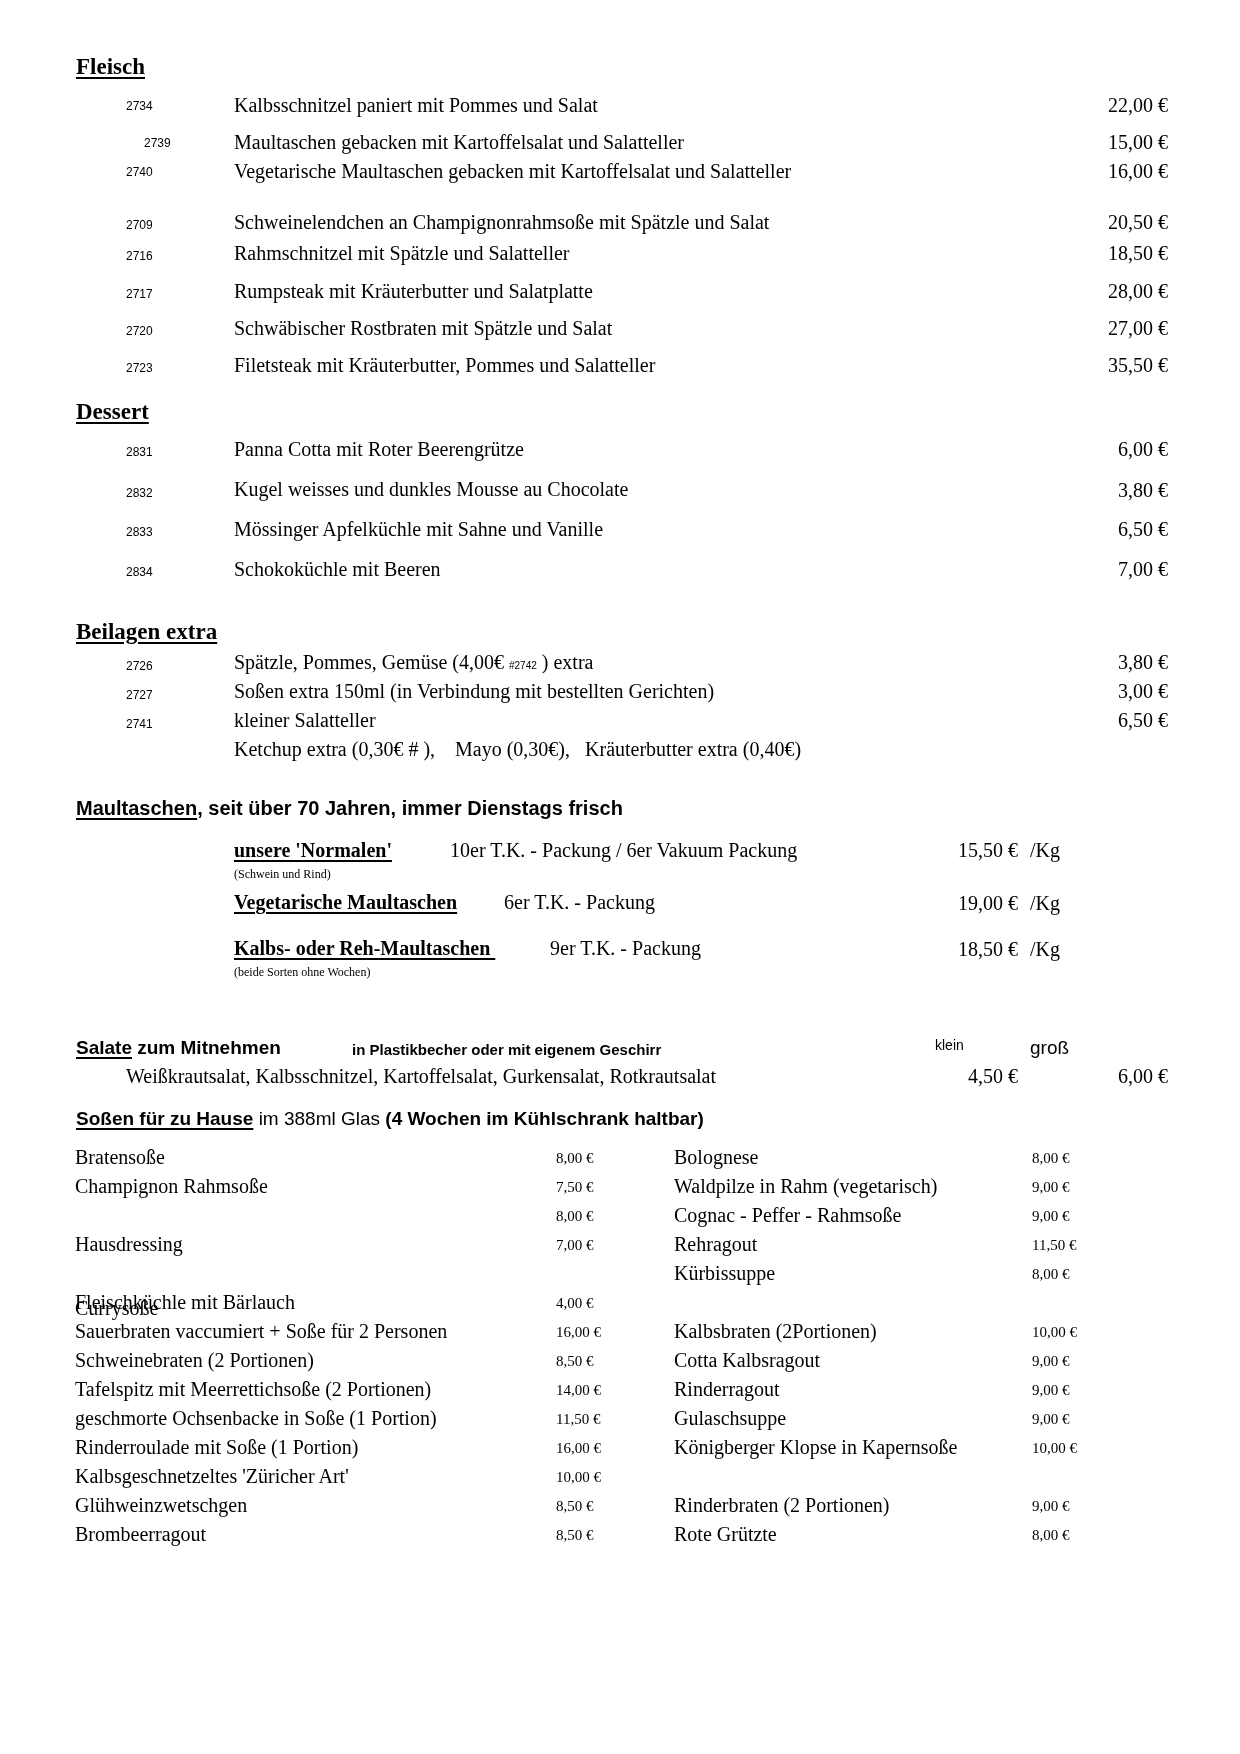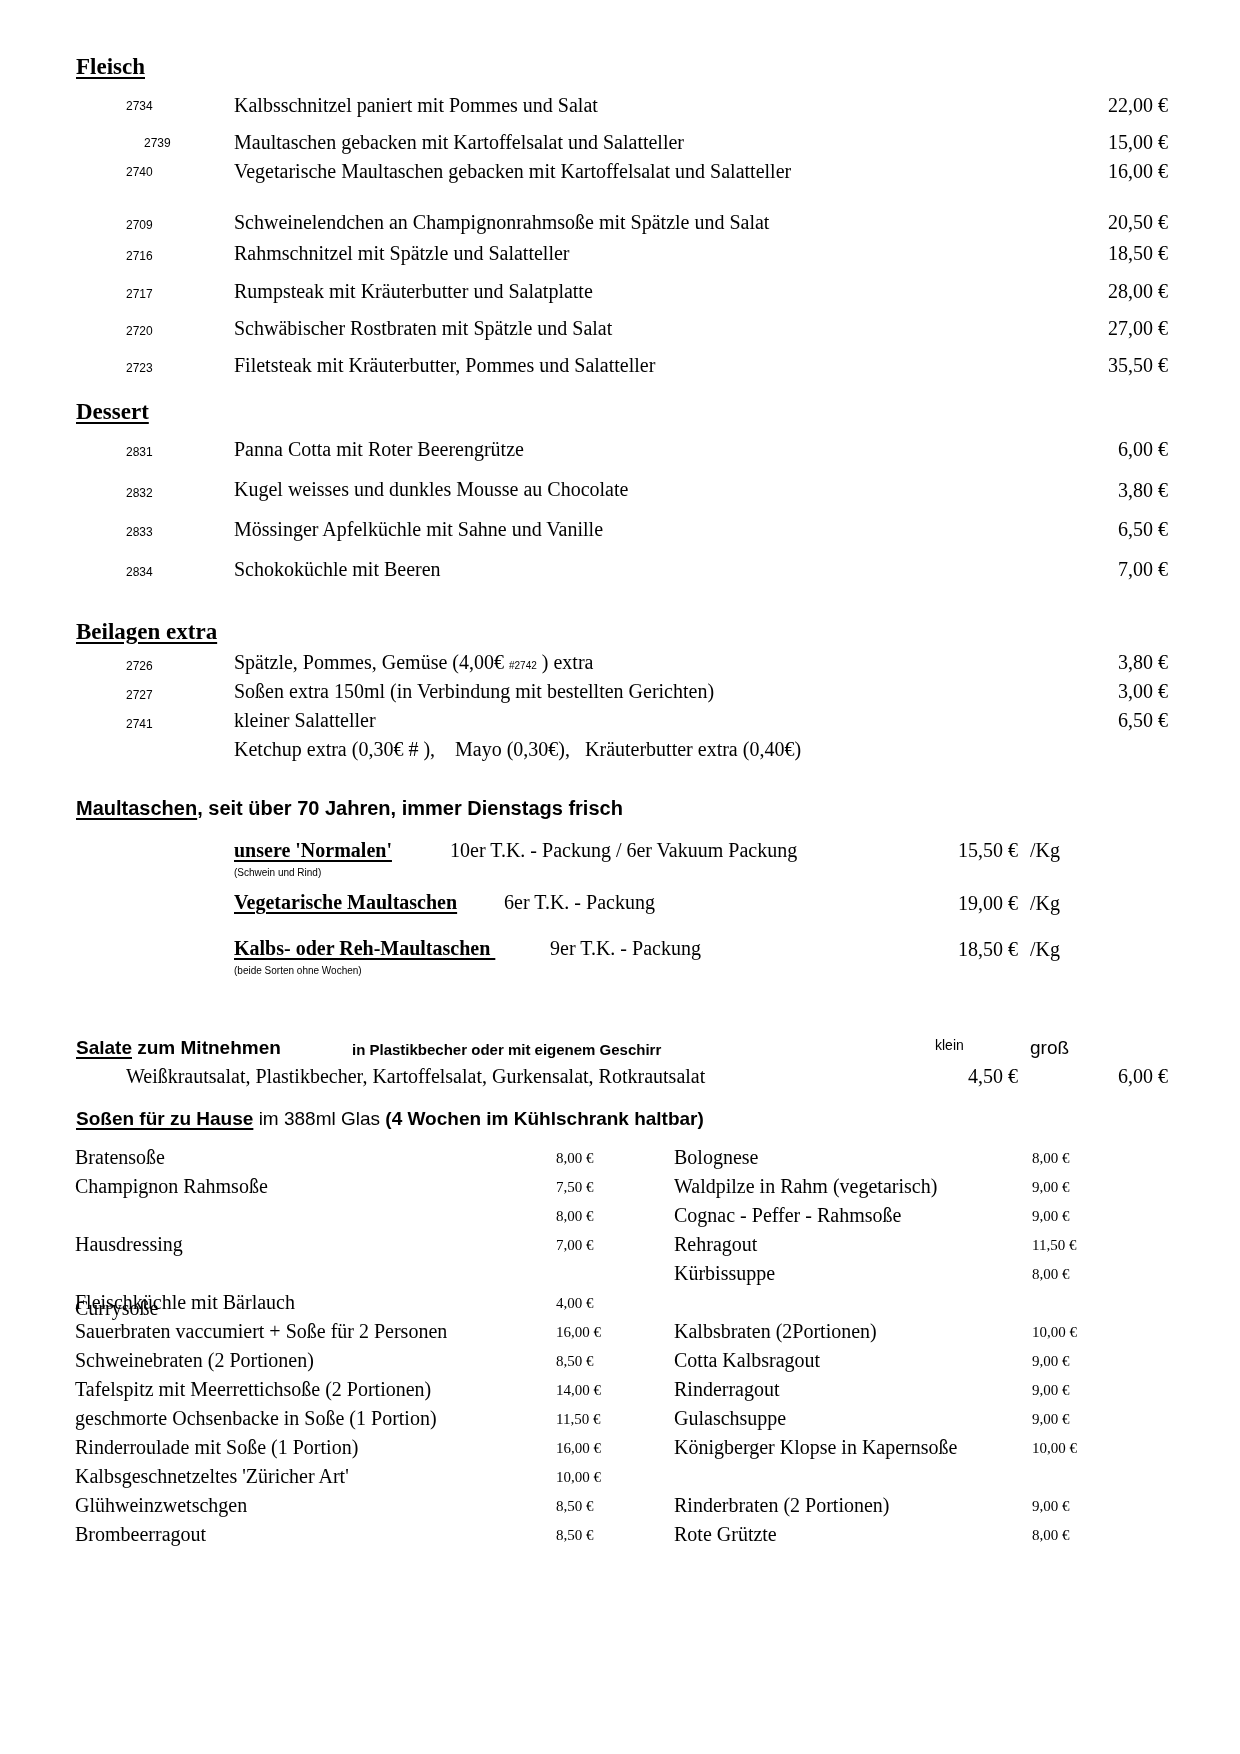--- a/index.html
+++ b/index.html
@@ -4,21 +4,21 @@
   <style>
     html, body { margin: 0; padding: 0; background: #ffffff; }
     body { width: 1240px; height: 1754px; position: relative; overflow: hidden; color: #000; font-family: "Liberation Serif", serif; }
     .abs { position: absolute; white-space: nowrap; }
     .sec-h { font-family: "Liberation Serif", serif; font-weight: bold; font-size: 23px; text-decoration: underline; text-decoration-thickness: 2px; text-underline-offset: 3px; }
     .code { font-family: "Liberation Sans", sans-serif; font-size: 12px; }
     .desc { font-family: "Liberation Serif", serif; font-size: 20px; }
     .price { font-family: "Liberation Serif", serif; font-size: 20px; text-align: right; width: 120px; }
     .sans-h { font-family: "Liberation Sans", sans-serif; font-weight: bold; font-size: 20px; }
     .u { text-decoration: underline; text-decoration-thickness: 2px; text-underline-offset: 3px; }
-    .small-serif { font-family: Liberation Sans, sans-serif; font-size: 10px; }
+    .small-serif { font-family: Liberation Serif, serif; font-size: 12px; }
     .mt-name { font-family: "Liberation Serif", serif; font-weight: bold; font-size: 20px; text-decoration: underline; text-decoration-thickness: 2px; text-underline-offset: 3px; }
     .sauce { font-family: "Liberation Serif", serif; font-size: 20px; }
     .sauce-price { font-family: "Liberation Serif", serif; font-size: 15px; }
     .tiny-sans { font-family: "Liberation Sans", sans-serif; font-size: 10px; }
     .normal-sans { font-family: "Liberation Sans", sans-serif; font-weight: normal; font-size: 20px; }
   </style>
 </head>
 <body>
 
 <div class="abs sec-h" style="left:76px; top:54px;">Fleisch</div>
@@ -111,21 +111,21 @@
   <div class="abs desc" style="left:550px; top:937px;">9er T.K. - Packung</div>
   <div class="abs price" style="left:898px; top:938px;">18,50 €</div>
   <div class="abs desc" style="left:1030px; top:938px;">/Kg</div>
   <div class="abs small-serif" style="left:234px; top:965px;">(beide Sorten ohne Wochen)</div>
 </div>
 
 <div class="abs sans-h" style="left:76px; top:1037px; font-size:19px;"><span class="u">Salate</span><span> zum Mitnehmen</span></div>
 <div class="abs" style="left:352px; top:1041px; font-family:'Liberation Sans', sans-serif; font-weight:bold; font-size:15px;">in Plastikbecher oder mit eigenem Geschirr</div>
 <div class="abs" style="left:935px; top:1037px; font-family:'Liberation Sans', sans-serif; font-size:14px;">klein</div>
 <div class="abs" style="left:1030px; top:1037px; font-family:'Liberation Sans', sans-serif; font-size:19px;">groß</div>
-<div class="abs desc" style="left:126px; top:1065px;">Weißkrautsalat, Plastikbecher, Kartoffelsalat, Gurkensalat, Rotkrautsalat</div>
+<div class="abs desc" style="left:126px; top:1065px;">Weißkrautsalat, Kalbsschnitzel, Kartoffelsalat, Gurkensalat, Rotkrautsalat</div>
 <div class="abs price" style="left:898px; top:1065px;">4,50 €</div>
 <div class="abs price" style="left:1048px; top:1065px;">6,00 €</div>
 
 <div class="abs sans-h" style="left:76px; top:1108px; font-size:19px;"><span class="u">Soßen für zu Hause</span><span class="normal-sans" style="font-size:19px;"> im 388ml Glas </span><span>(4 Wochen im Kühlschrank haltbar)</span></div>
 
 <div id="sossen-left">
     <div>
       <div class="abs sauce" style="left: 75px; top: 1146px;">Bratensoße</div>
       <div class="abs sauce-price" style="left: 556px; top: 1150px;">8,00 €</div>
     </div>

